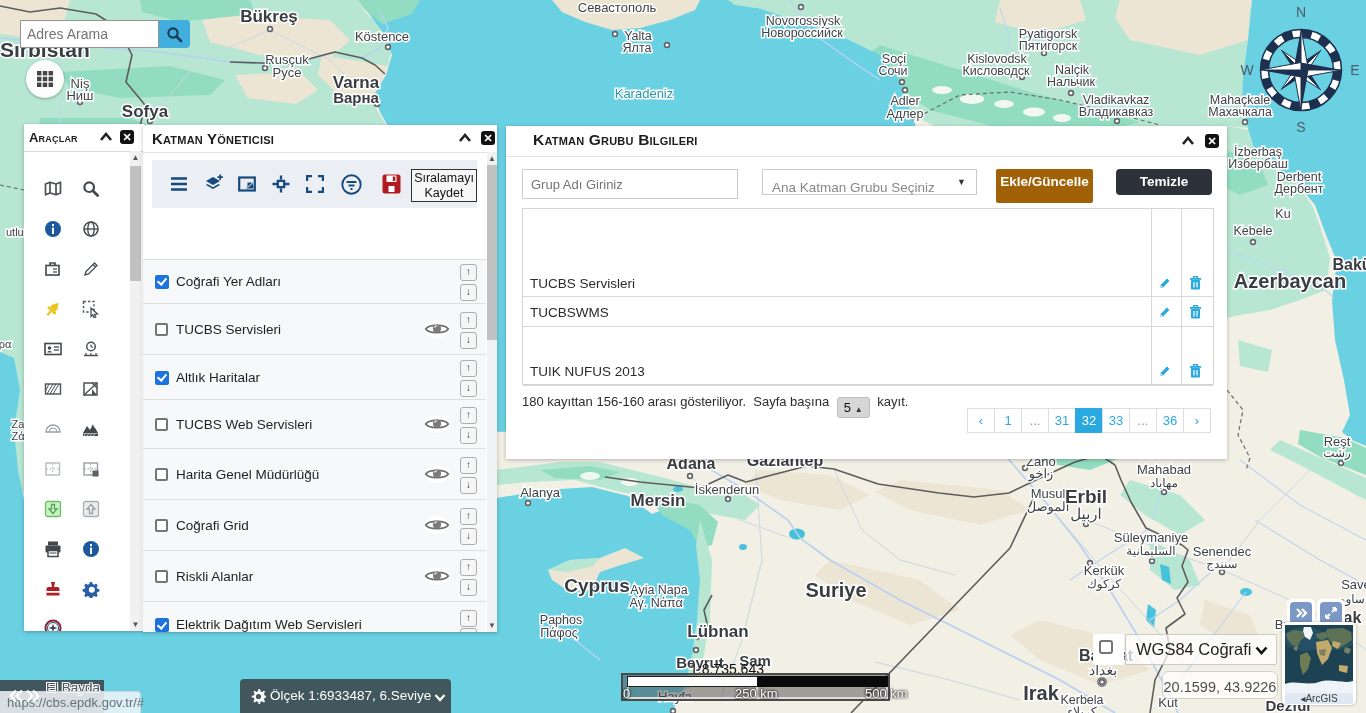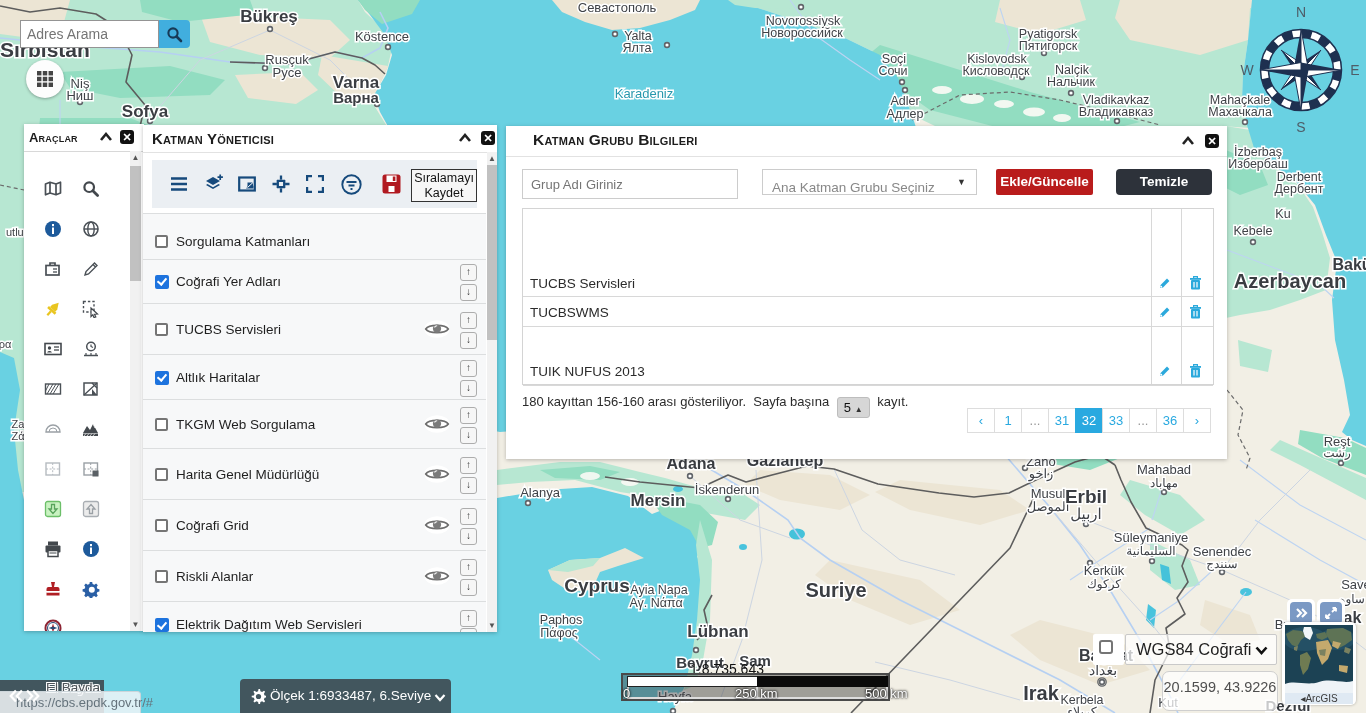--- a/index.html
+++ b/index.html
@@ -456,24 +456,20 @@
       <circle cx="10.5" cy="10.5" r="9.2" fill="none" stroke="#164a7c" stroke-width="1.9"></circle>
       <path d="M5.5,8 h10 M7.5,11.5 h6 M9.5,15 h2" stroke="#164a7c" stroke-width="1.9" fill="none"></path>
     </svg>
 <svg class="abs" style="left:239px;top:49px" width="19" height="20" viewBox="0 0 19 20">
       <rect x="0.5" y="0.5" width="18" height="19" rx="2.5" fill="#b11a21"></rect>
       <rect x="4.5" y="1.5" width="10" height="6.5" fill="#fff"></rect>
       <rect x="10.8" y="2.5" width="2.6" height="4.5" fill="#b11a21"></rect>
       <rect x="6.5" y="12" width="6" height="6" fill="#fff"></rect>
     </svg>
 <div class="abs" style="left:268px;top:44px;width:66px;height:33px;background:#f6f6f6;border:1px solid #333;font-size:12.5px;color:#111;text-align:center;line-height:15px;box-sizing:border-box;padding-top:1px">Sıralamayı<br>Kaydet</div>
-<div class="lrow" style="top:88px;height:45.5px">
-<div class="cb" style="left:12px;top:21px"></div>
-<div class="lbl" style="top:20px">Sorgulama Katmanları</div>
-</div>
 <div class="lrow" style="top:133.5px;height:44.5px">
 <div class="cbc" style="left:12px;top:15.25px"></div>
 <div class="lbl" style="top:14.25px">Coğrafi Yer Adları</div>
 <div class="udbtn" style="top:4.25px">↑</div>
 <div class="udbtn" style="top:24.25px">↓</div>
 </div>
 <div class="lrow" style="top:178px;height:51px">
 <div class="cb" style="left:12px;top:18.5px"></div>
 <div class="lbl" style="top:17.5px">TUCBS Servisleri</div>
 <svg class="abs" style="left:280px;top:15.5px" width="28" height="18" viewBox="0 0 30 20">
@@ -486,21 +482,21 @@
 <div class="udbtn" style="top:27.5px">↓</div>
 </div>
 <div class="lrow" style="top:229px;height:45px">
 <div class="cbc" style="left:12px;top:15.5px"></div>
 <div class="lbl" style="top:14.5px">Altlık Haritalar</div>
 <div class="udbtn" style="top:4.5px">↑</div>
 <div class="udbtn" style="top:24.5px">↓</div>
 </div>
 <div class="lrow" style="top:274px;height:49px">
 <div class="cb" style="left:12px;top:17.5px"></div>
-<div class="lbl" style="top:16.5px">TKGM Web Sorgulama</div>
+<div class="lbl" style="top:16.5px">TUCBS Web Servisleri</div>
 <svg class="abs" style="left:280px;top:14.5px" width="28" height="18" viewBox="0 0 30 20">
         <ellipse cx="15" cy="10" rx="14" ry="9.8" fill="#fff"></ellipse>
         <path d="M2.5,10 C6,4.5 24,4.5 27.5,10 C24,15.5 6,15.5 2.5,10 Z" fill="none" stroke="#6e6e6e" stroke-width="2"></path>
         <circle cx="15" cy="9.6" r="4.6" fill="#7b7b7b"></circle>
         <path d="M12.2,8.2 a3.4,3.4 0 0 1 3,-1.8" stroke="#fff" stroke-width="1.3" fill="none"></path>
       </svg>
 <div class="udbtn" style="top:6.5px">↑</div>
 <div class="udbtn" style="top:26.5px">↓</div>
 </div>
 <div class="lrow" style="top:323px;height:51px">
@@ -553,21 +549,21 @@
 <div class="panel" style="left:506px;top:126px;width:721px;height:333px">
 <div class="phead" style="height:30px">
       <span class="ptitle" style="left:27px;font-size:15.5px">Katman Grubu Bilgileri</span>
       <svg class="pcaret" style="left:675px;top:9px" width="14" height="12" viewBox="0 0 14 12">
         <path d="M2,9 L7,3 12,9" fill="none" stroke="#222" stroke-width="2.6"></path>
       </svg>
       <div class="pclose" style="left:699px;top:8px">✕</div>
     </div>
 <input class="inp" style="left: 16px; top: 43px; width: 216px; height: 26px; padding: 14px 8px;" placeholder="Grup Adı Giriniz">
 <div class="inp" style="left:256px;top:43px;width:215px;height:26px;color:#888;font-size:13.5px;line-height:24px;padding:6px 9px">Ana Katman Grubu Seçiniz<span style="position:absolute;right:10px;top:0;color:#333;font-size:9px">▼</span></div>
-<div class="btn" style="left:490px;top:43px;width:97px;height:26px;background:#b91c1c;line-height:26px;font-weight:bold">Ekle/Güncelle</div>
+<div class="btn" style="left:490px;top:43px;width:97px;height:34px;background:#a16207;line-height:26px;font-weight:bold">Ekle/Güncelle</div>
 <div class="btn" style="left:610px;top:43px;width:96px;height:26px;background:#2d323a;line-height:26px;border-radius:4px;font-weight:bold">Temizle</div>
 <div class="tbl">
 <div class="trow" style="top:58.6px;height:29.6px">
         <span>TUCBS Servisleri</span>
 <svg class="abs" style="left:635px;top:8px" width="14" height="14" viewBox="0 0 14 14">
           <path d="M2,11.5 L2.6,9 9,2.6 11.4,5 5,11.4 2.5,12 Z" fill="#2ba9dc"></path>
           <circle cx="3.2" cy="10.8" r="1" fill="#fff"></circle>
         </svg>
 <svg class="abs" style="left:666px;top:8px" width="13" height="14" viewBox="0 0 13 14">
           <rect x="2" y="4" width="9" height="9.5" rx="1" fill="#2ba9dc"></rect>
@@ -628,41 +624,41 @@
       <circle cx="7.5" cy="7.5" r="2.6" fill="#42565e"></circle>
     </svg>
 <div class="abs" style="left:30px;top:9px;font-size:13.5px;white-space:nowrap">Ölçek 1:6933487, 6.Seviye</div>
 <svg class="abs" style="left:194px;top:14px" width="12" height="9" viewBox="0 0 12 9">
       <path d="M1.5,2 L6,7 10.5,2" fill="none" stroke="#fff" stroke-width="2.2"></path>
     </svg>
 </div>
 <div class="abs" style="left:0;top:680px;width:104px;height:33px;background:#42565e"></div>
 
 <div class="abs" style="left:46px;top:680px;font-size:13.5px;color:#4f5459;text-shadow:-1px -1px 0 #fff,1px -1px 0 #fff,-1px 1px 0 #fff,1px 1px 0 #fff;white-space:nowrap">El Bayda</div>
-<div class="abs" style="left:0;top:691px;width:141px;height:22px;background:rgba(242,246,248,.85);border:1px solid #ccd5da;border-left:none;border-bottom:none;border-radius:0 4px 0 0;box-sizing:border-box;font-size:13px;color:#65737c;line-height:21px;padding-left:16px">https://cbs.epdk.gov.tr/#</div>
+<div class="abs" style="left:0;top:691px;width:141px;height:22px;background:rgba(242,246,248,.85);border:1px solid #ccd5da;border-left:none;border-bottom:none;border-radius:0 4px 0 0;box-sizing:border-box;font-size:13px;color:#65737c;line-height:21px;padding-left:7px">https://cbs.epdk.gov.tr/#</div>
 <svg class="abs" style="left:9px;top:689px" width="31" height="14" viewBox="0 0 36 15">
     <path d="M8,1 L2,7.5 8,14 M15,1 L9,7.5 15,14" stroke="#fff" stroke-width="2.6" fill="none"></path>
     <path d="M21,1 L27,7.5 21,14 M28,1 L34,7.5 28,14" stroke="#fff" stroke-width="2.6" fill="none"></path>
   </svg>
 <div class="abs" style="left:690px;top:661px;font-size:14px;color:#111">1:8.735.643</div>
 <div class="abs" style="left:621px;top:673px;width:269px;height:28px;background:rgba(70,70,70,.48);border:2px solid #4a4a4a;box-sizing:border-box">
 <div class="abs" style="left:4px;top:1px;width:131px;height:11px;background:#fff;border:1px solid #222;box-sizing:border-box"></div>
 <div class="abs" style="left:134px;top:1px;width:131px;height:11px;background:#0a0a0a"></div>
 <div class="abs" style="left:4px;top:12px;width:261px;height:12px;border-left:2px solid #ddd;border-right:2px solid #ddd;border-bottom:2px solid #ddd;box-sizing:border-box"></div>
 <div class="abs" style="left:133px;top:12px;width:2px;height:11px;background:#ddd"></div>
 <div class="abs" style="left:0px;top:11px;font-size:13px;color:#fff;text-shadow:0 0 3px #111,0 0 2px #111">0</div>
 <div class="abs" style="left:112px;top:11px;font-size:13px;color:#fff;text-shadow:0 0 3px #111,0 0 2px #111">250 km</div>
 <div class="abs" style="left:242px;top:11px;font-size:13px;color:#fff;text-shadow:0 0 3px #111,0 0 2px #111;white-space:nowrap">500 km</div>
 </div>
 <div class="abs" style="left:1093px;top:634px;width:31px;height:31px;background:#fff;border-radius:2px"></div>
 <div class="cb" style="left:1099px;top:640px;width:14px;height:14px;border-radius:3px"></div>
 <div class="abs" style="left:1125px;top:634px;width:152px;height:31px;background:rgba(255,255,255,.72);border:1px solid #c9c9c9;box-sizing:border-box;border-radius:2px;font-size:16.5px;color:#1f1f1f;line-height:29px;padding-left:10px">WGS84 Coğrafi<svg class="abs" style="right:8px;top:11px" width="13" height="9" viewBox="0 0 13 9">
       <path d="M1.5,1.5 L6.5,7 11.5,1.5" fill="none" stroke="#111" stroke-width="2.6"></path>
     </svg></div>
-<div class="abs" style="left:1162px;top:671px;width:116px;height:40px;background:rgba(255,255,255,.72);border:1px solid #cfcfcf;box-sizing:border-box;border-radius:7px;font-size:14.5px;color:#4f4f4f;line-height:30px;text-align:center;white-space:nowrap">20.1599, 43.9226</div>
+<div class="abs" style="left:1162px;top:671px;width:116px;height:28px;background:rgba(255,255,255,.72);border:1px solid #cfcfcf;box-sizing:border-box;border-radius:7px;font-size:14.5px;color:#4f4f4f;line-height:30px;text-align:center;white-space:nowrap">20.1599, 43.9226</div>
 <div class="abs" style="left:1287px;top:599px;width:28px;height:28px;background:#fff;border-radius:5px"></div>
 <div class="abs" style="left:1290px;top:602px;width:22px;height:22px;background:#7b99c4;border-radius:4px"></div>
 <svg class="abs" style="left:1295px;top:608px" width="13" height="10" viewBox="0 0 11 10">
     <path d="M1,1 L5,5 1,9 M6,1 L10,5 6,9" stroke="#fff" stroke-width="2.2" fill="none"></path>
   </svg>
 <div class="abs" style="left:1317px;top:599px;width:28px;height:28px;background:#fff;border-radius:5px"></div>
 <div class="abs" style="left:1320px;top:602px;width:22px;height:22px;background:#7b99c4;border-radius:4px"></div>
 <svg class="abs" style="left:1324px;top:606px" width="14" height="14" viewBox="0 0 14 14">
     <path d="M8,6 L12,2 M12,2 h-3.5 M12,2 v3.5 M6,8 L2,12 M2,12 h3.5 M2,12 v-3.5" stroke="#fff" stroke-width="1.8" fill="none"></path>
   </svg>

